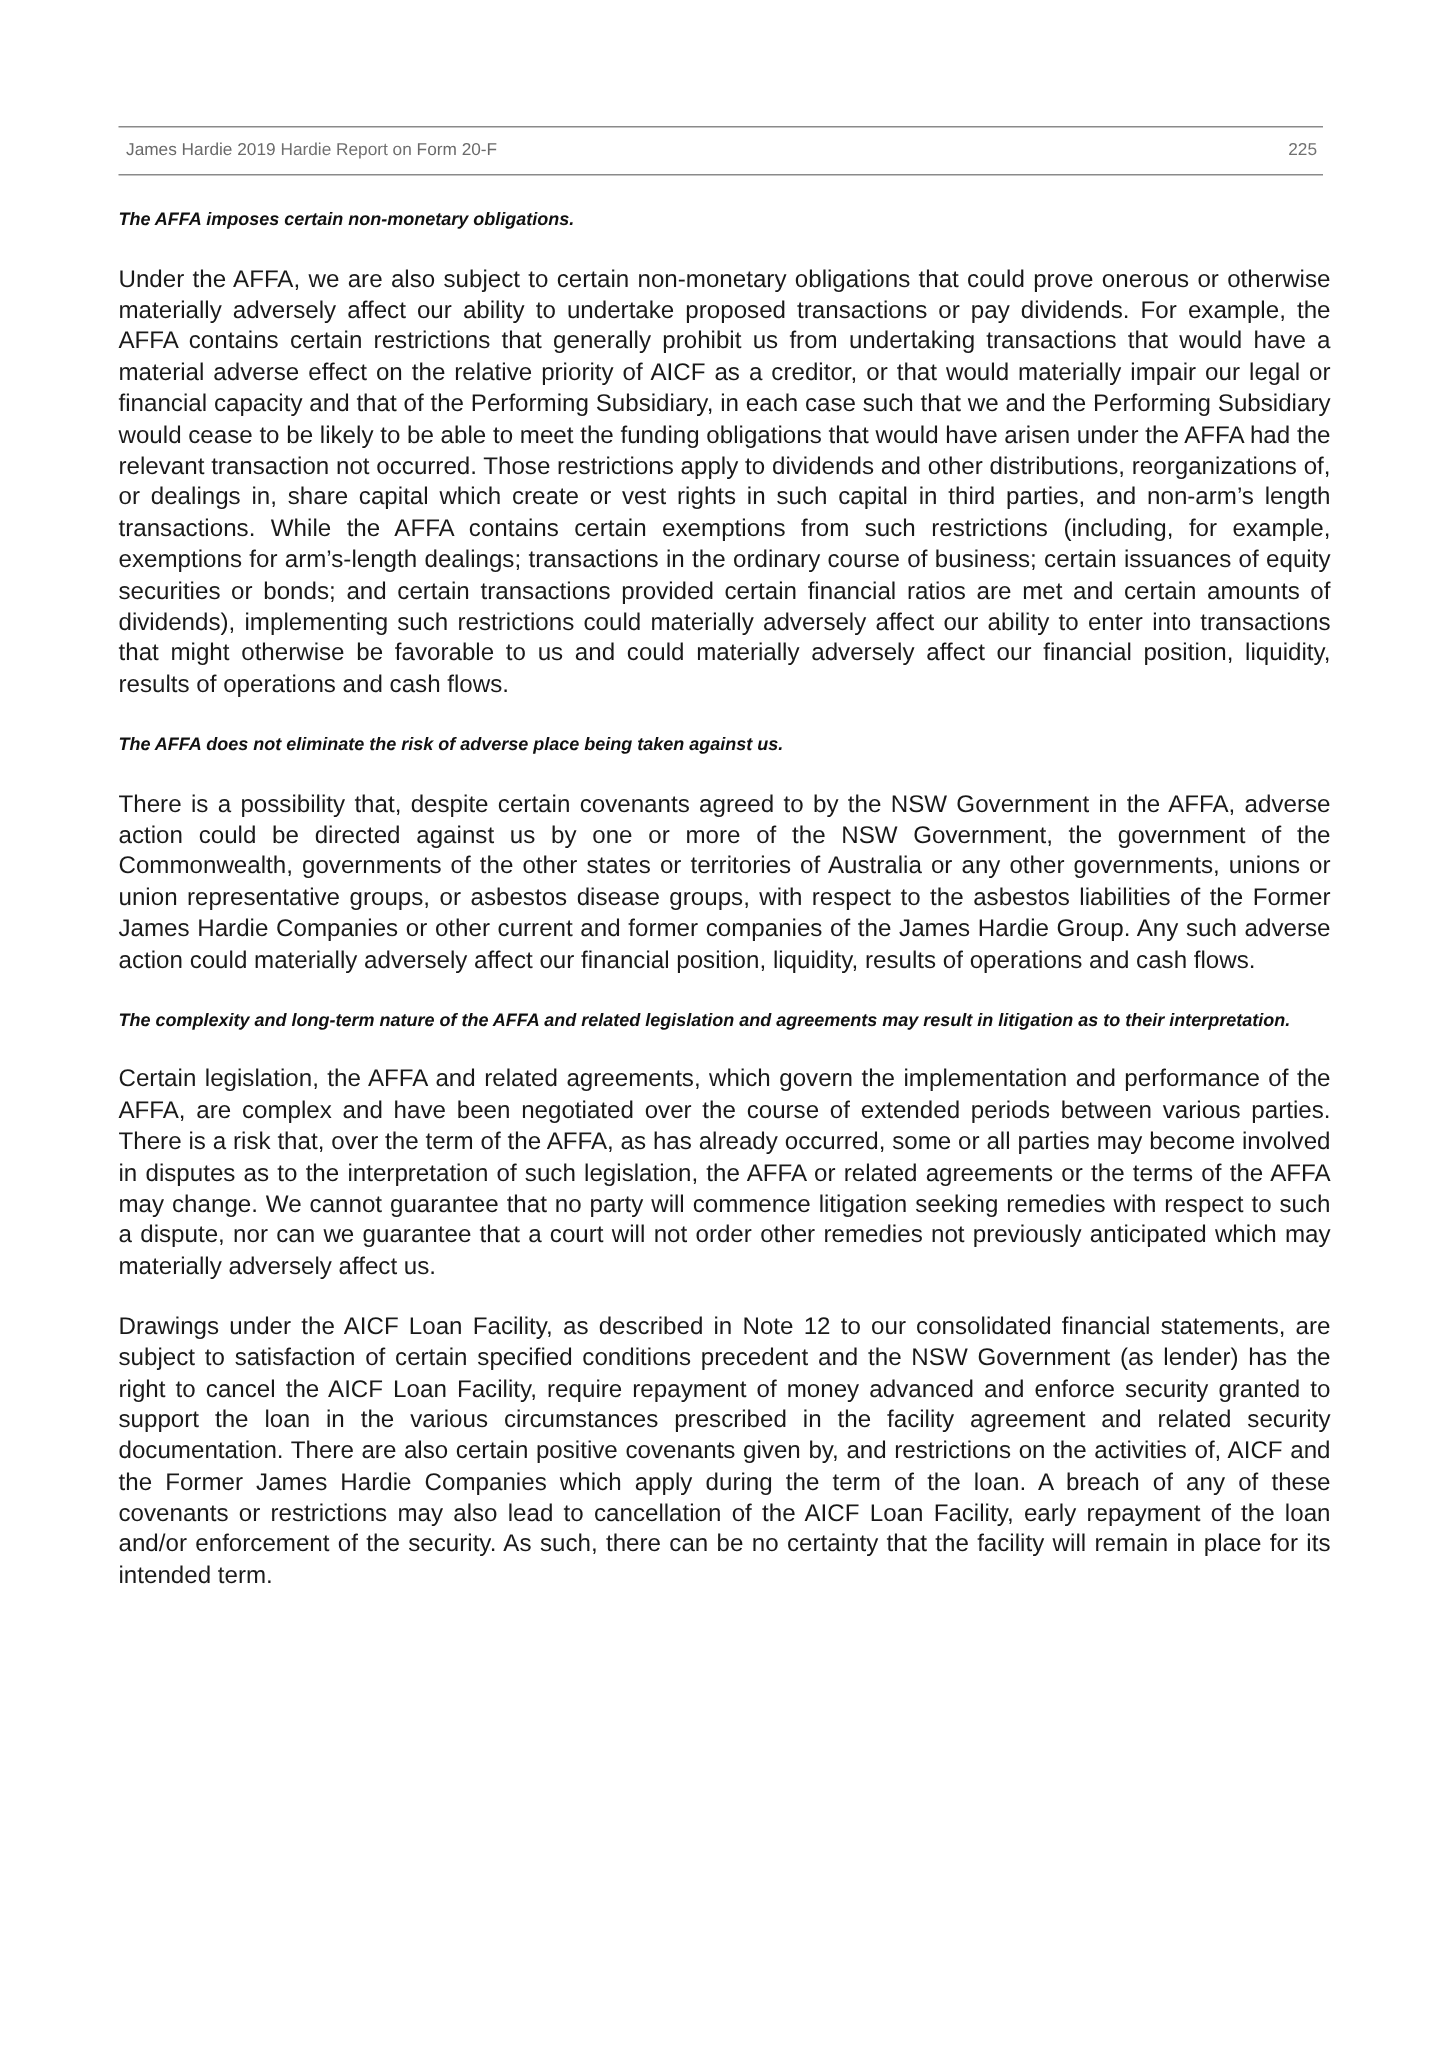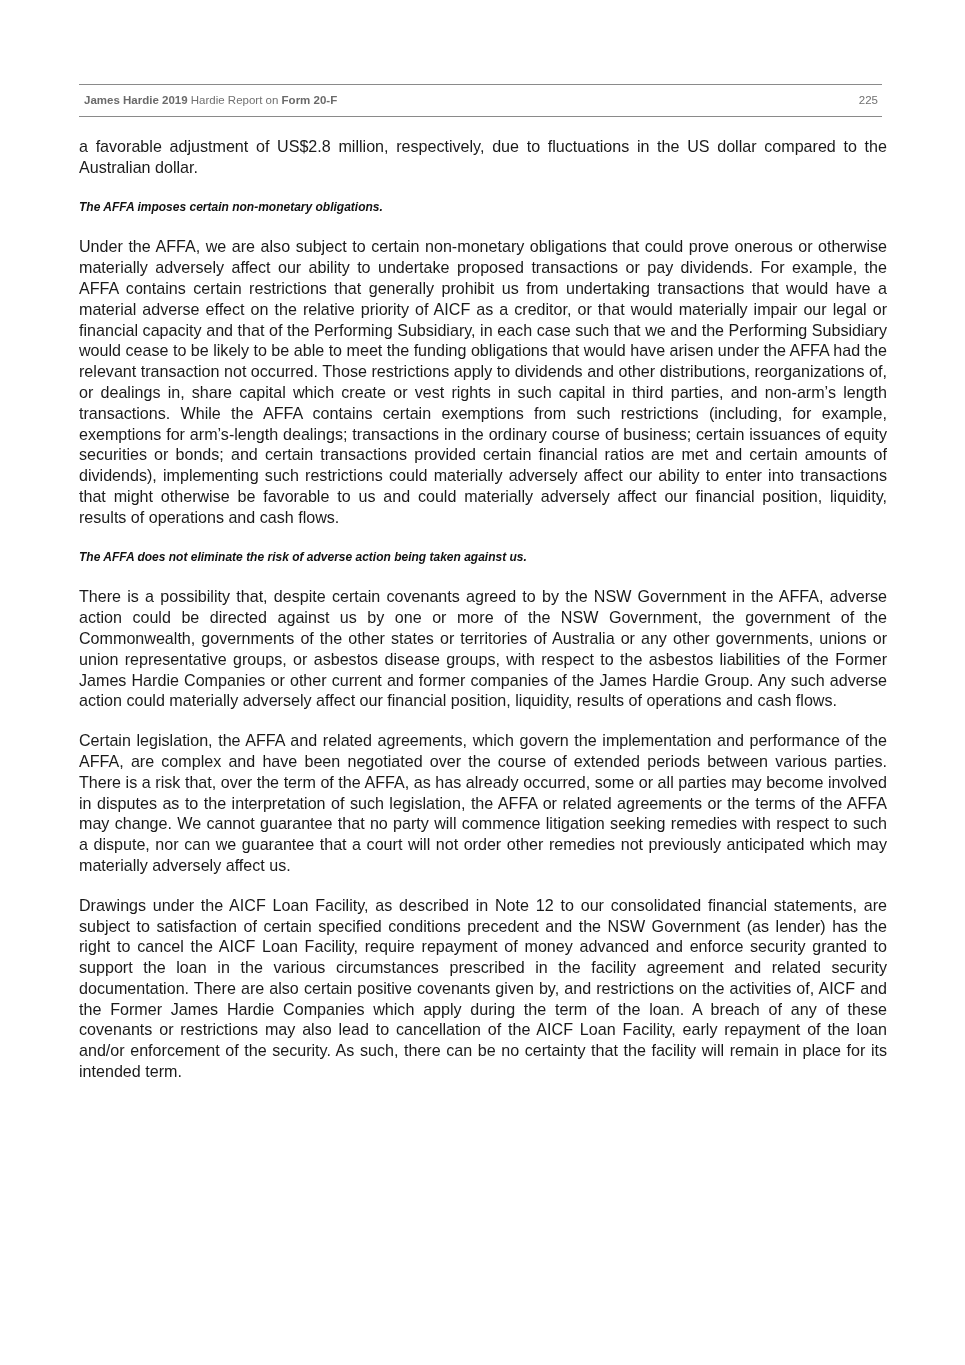--- a/index.html
+++ b/index.html
@@ -27,21 +27,21 @@
     }
     .header-left {
       position: absolute;
       left: 5px;
       top: 9px;
       font-size: 11.5px;
       color: #707070;
       white-space: nowrap;
     }
     .header-left b {
-      font-weight: bold;
+      font-weight: normal;
       color: #6a6a6a;
     }
     .header-right {
       position: absolute;
       right: 4px;
       top: 9px;
       font-size: 11.5px;
       color: #707070;
     }
     .content {
@@ -73,20 +73,20 @@
   <div class="header-left">
     <b>James Hardie</b>
     <b>2019</b>
     <span>Hardie Report on</span>
     <b>Form 20-F</b>
   </div>
   <div class="header-right">225</div>
 </div>
 
 <div class="content">
-  <p class="body">a favorable adjustment of US$2.8 million, respectively, due to fluctuations in the US dollar compared to the Australian dollar.</p>
   <h3 class="heading">The AFFA imposes certain non-monetary obligations.</h3>
   <p class="body">Under the AFFA, we are also subject to certain non-monetary obligations that could prove onerous or otherwise materially adversely affect our ability to undertake proposed transactions or pay dividends. For example, the AFFA contains certain restrictions that generally prohibit us from undertaking transactions that would have a material adverse effect on the relative priority of AICF as a creditor, or that would materially impair our legal or financial capacity and that of the Performing Subsidiary, in each case such that we and the Performing Subsidiary would cease to be likely to be able to meet the funding obligations that would have arisen under the AFFA had the relevant transaction not occurred. Those restrictions apply to dividends and other distributions, reorganizations of, or dealings in, share capital which create or vest rights in such capital in third parties, and non-arm’s length transactions. While the AFFA contains certain exemptions from such restrictions (including, for example, exemptions for arm’s-length dealings; transactions in the ordinary course of business; certain issuances of equity securities or bonds; and certain transactions provided certain financial ratios are met and certain amounts of dividends), implementing such restrictions could materially adversely affect our ability to enter into transactions that might otherwise be favorable to us and could materially adversely affect our financial position, liquidity, results of operations and cash flows.</p>
-  <h3 class="heading">The AFFA does not eliminate the risk of adverse action being taken against us.</h3>
+  <h3 class="heading">The AFFA does not eliminate the risk of adverse place being taken against us.</h3>
   <p class="body">There is a possibility that, despite certain covenants agreed to by the NSW Government in the AFFA, adverse action could be directed against us by one or more of the NSW Government, the government of the Commonwealth, governments of the other states or territories of Australia or any other governments, unions or union representative groups, or asbestos disease groups, with respect to the asbestos liabilities of the Former James Hardie Companies or other current and former companies of the James Hardie Group. Any such adverse action could materially adversely affect our financial position, liquidity, results of operations and cash flows.</p>
+  <h3 class="heading">The complexity and long-term nature of the AFFA and related legislation and agreements may result in litigation as to their interpretation.</h3>
   <p class="body">Certain legislation, the AFFA and related agreements, which govern the implementation and performance of the AFFA, are complex and have been negotiated over the course of extended periods between various parties. There is a risk that, over the term of the AFFA, as has already occurred, some or all parties may become involved in disputes as to the interpretation of such legislation, the AFFA or related agreements or the terms of the AFFA may change. We cannot guarantee that no party will commence litigation seeking remedies with respect to such a dispute, nor can we guarantee that a court will not order other remedies not previously anticipated which may materially adversely affect us.</p>
   <p class="body">Drawings under the AICF Loan Facility, as described in Note 12 to our consolidated financial statements, are subject to satisfaction of certain specified conditions precedent and the NSW Government (as lender) has the right to cancel the AICF Loan Facility, require repayment of money advanced and enforce security granted to support the loan in the various circumstances prescribed in the facility agreement and related security documentation. There are also certain positive covenants given by, and restrictions on the activities of, AICF and the Former James Hardie Companies which apply during the term of the loan. A breach of any of these covenants or restrictions may also lead to cancellation of the AICF Loan Facility, early repayment of the loan and/or enforcement of the security. As such, there can be no certainty that the facility will remain in place for its intended term.</p>
 </div>
 
 </body></html>

